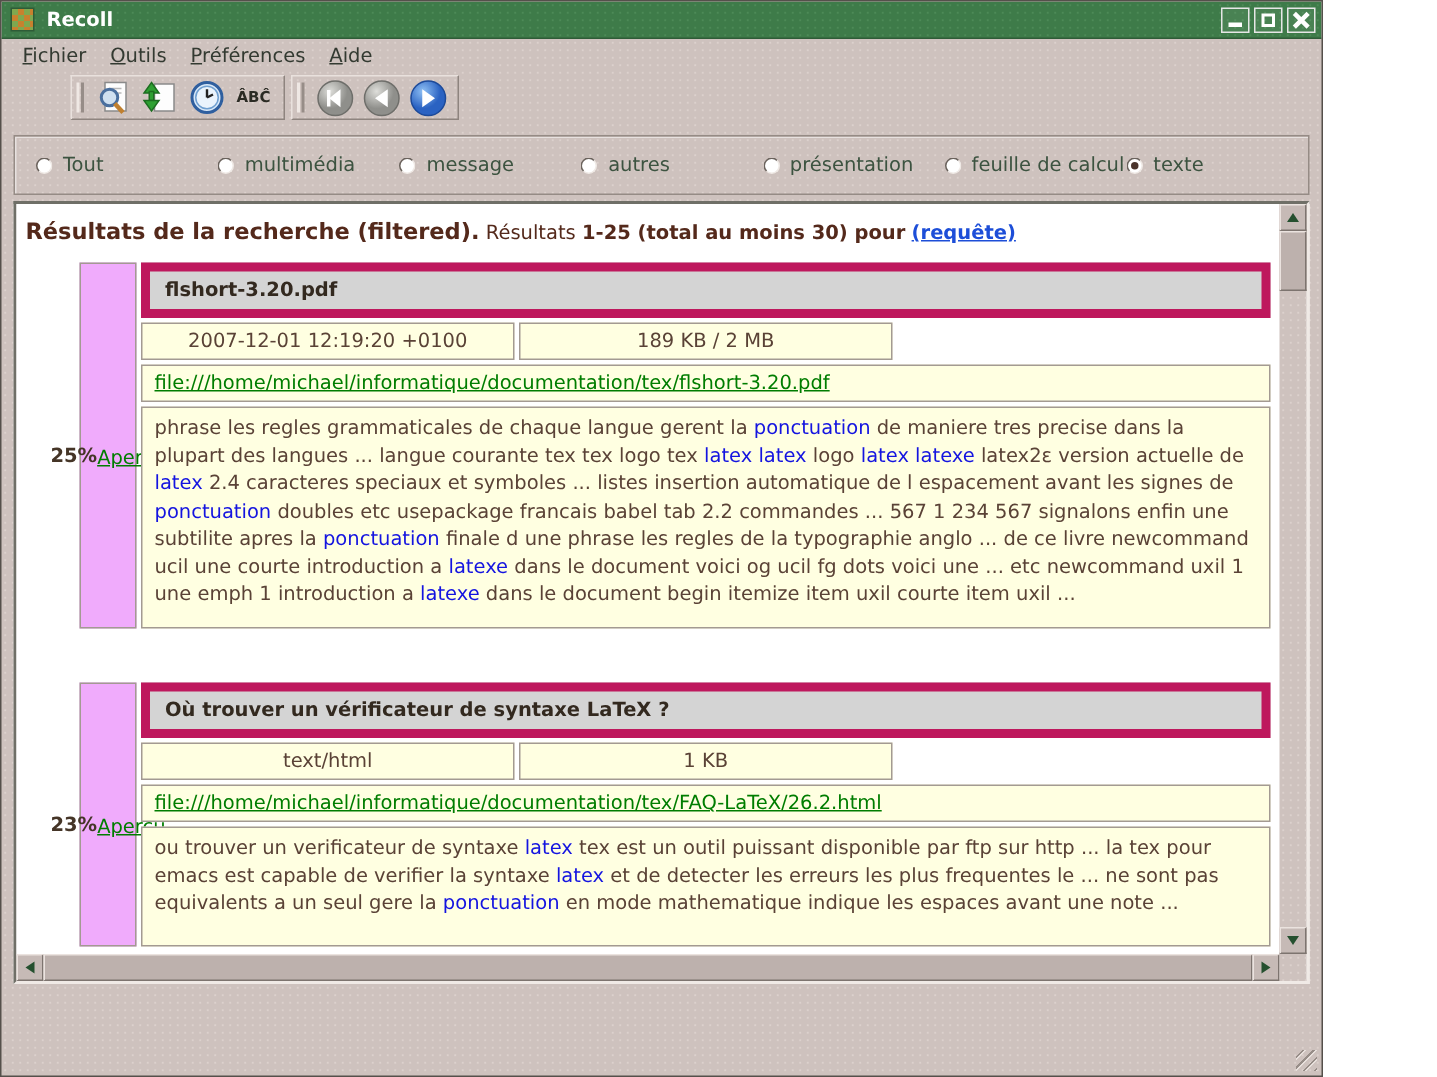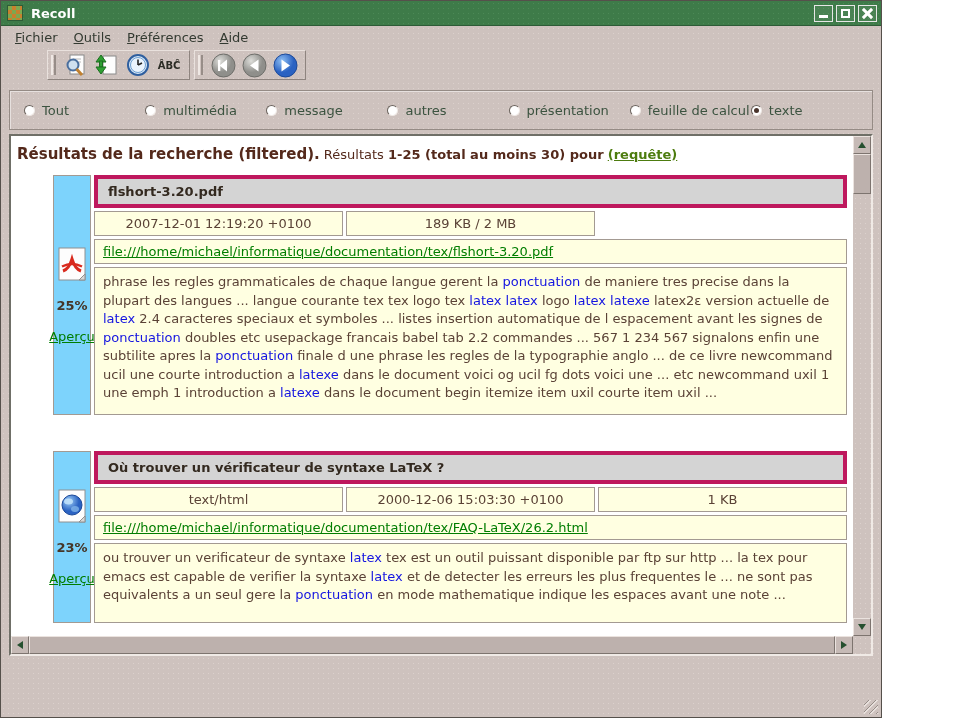--- a/index.html
+++ b/index.html
@@ -79,29 +79,29 @@
 
   
   .results-frame { margin:4px 8px 0 8px; flex:0 0 522px; position:relative;
     border:2px solid; border-color:#6f6f67 #f0eae6 #f0eae6 #6f6f67; background:#fff; }
   .results-content { position:absolute; left:0; top:0; right:18px; bottom:18px; overflow:hidden; background:#fff; }
 
   .results-header { padding:9px 6px 0 6px; font-size:13px; color:#54291b; }
   .rh-big { font-weight:bold; font-size:15px; color:#54291b;margin-top:13px; }
   .rh-plain { font-weight:normal; }
   .rh-bold { font-weight:bold; }
-  .rh-link { font-weight:bold; color:#4d7c0f; text-decoration:underline; cursor:pointer; }
+  .rh-link { font-weight:bold; color:#1d4ed8; text-decoration:underline; cursor:pointer; }
 
   .result { display:grid; grid-template-columns:74px 1fr; gap:3px; margin:12px 6px 0 6px; }
   .result-2 { margin-top:36px; }
-  .side-cell { border:1px solid #a39a92; background:#7dd3fc; display:flex; flex-direction:column; align-items:center; justify-content:center; gap:0;margin-left:36px; }
+  .side-cell { border:1px solid #a39a92; background:#f0abfc; display:flex; flex-direction:row; align-items:center; justify-content:center; gap:0;margin-left:36px; }
   .relevance { font-size:13px; font-weight:bold; color:#453527; margin-top:14px; }
   .preview-link { font-size:13px; color:#007d00; text-decoration:underline; margin-top:16px; cursor:pointer; }
   .result-main { display:flex; flex-direction:column; gap:3px; }
-  .row-title { border:4px solid #be185d; background:#d4d4d4; padding:5px 10px; font-size:13px; font-weight:bold; color:#33291f; }
+  .row-title { border:6px solid #be185d; background:#d4d4d4; padding:5px 10px; font-size:13px; font-weight:bold; color:#33291f; }
   .row-meta { display:grid; grid-template-columns:1fr 1fr 1fr; gap:3px; }
   .meta-cell { border:1px solid #a39a92; background:#ffffe1; text-align:center; font-size:13px; color:#5a4236; padding:4px 2px; }
   .row-url { border:1px solid #a39a92; background:#ffffe1; padding:4px 8px; font-size:13px; white-space:nowrap; overflow:hidden; }
   .url-link { color:#007d00; text-decoration:underline; cursor:pointer; }
   .row-snippet { border:1px solid #a39a92; background:#ffffe1; padding:5px 8px; font-size:13px; line-height:18.5px; color:#5a4236; }
   .row-snippet .hl { color:#1414e0; }
   .snip-1 { min-height:148px; }
   .snip-2 { min-height:80px; }
 
   
@@ -304,21 +304,20 @@
             <ellipse cx="14.5" cy="13.5" rx="4.5" ry="3" fill="#bfe0fa" opacity="0.9"></ellipse>
             <ellipse cx="21" cy="21" rx="4" ry="3" fill="#7fb4e8" opacity="0.8"></ellipse>
           </svg>
           <div class="relevance">23%</div>
           <div class="preview-link">Aperçu</div>
         </div>
         <div class="result-main">
           <div class="row-title">Où trouver un vérificateur de syntaxe LaTeX ?</div>
           <div class="row-meta">
             <div class="meta-cell">text/html</div>
-            <div class="meta-cell">2000-12-06 15:03:30 +0100</div>
             <div class="meta-cell">1 KB</div>
           </div>
           <div class="row-url">
             <span class="url-link">file:///home/michael/informatique/documentation/tex/FAQ-LaTeX/26.2.html</span>
           </div>
           <div class="row-snippet snip-2"><span>ou trouver un verificateur de syntaxe </span><span class="hl">latex</span><span> tex est un outil puissant disponible par ftp sur http ... la tex pour emacs est capable de verifier la syntaxe </span><span class="hl">latex</span><span> et de detecter les erreurs les plus frequentes le ... ne sont pas equivalents a un seul gere la </span><span class="hl">ponctuation</span><span> en mode mathematique indique les espaces avant une note ...</span></div>
         </div>
       </div>
 
     </div>

